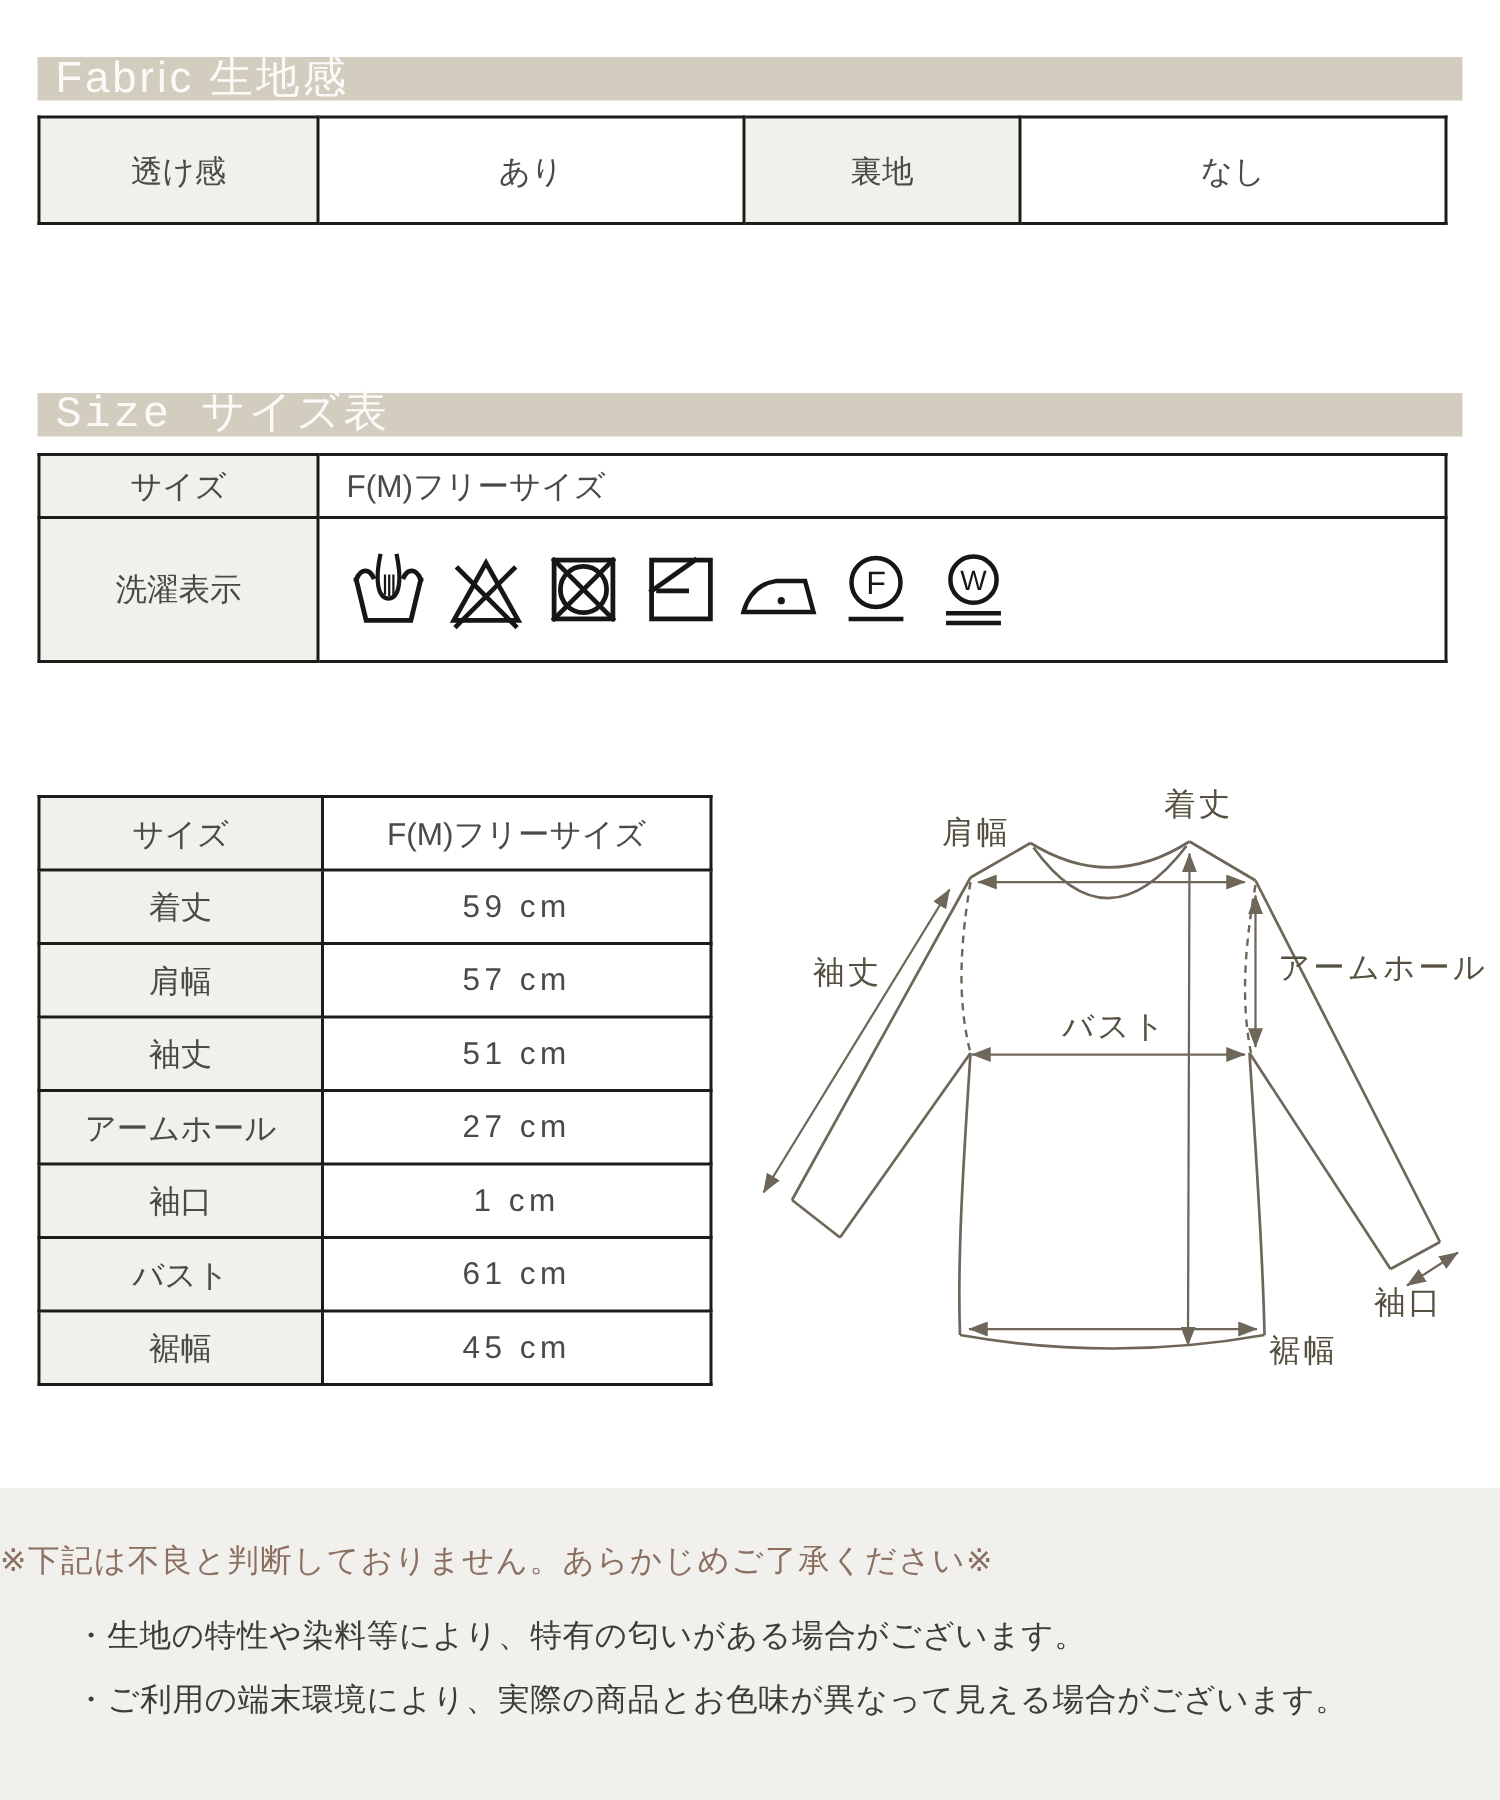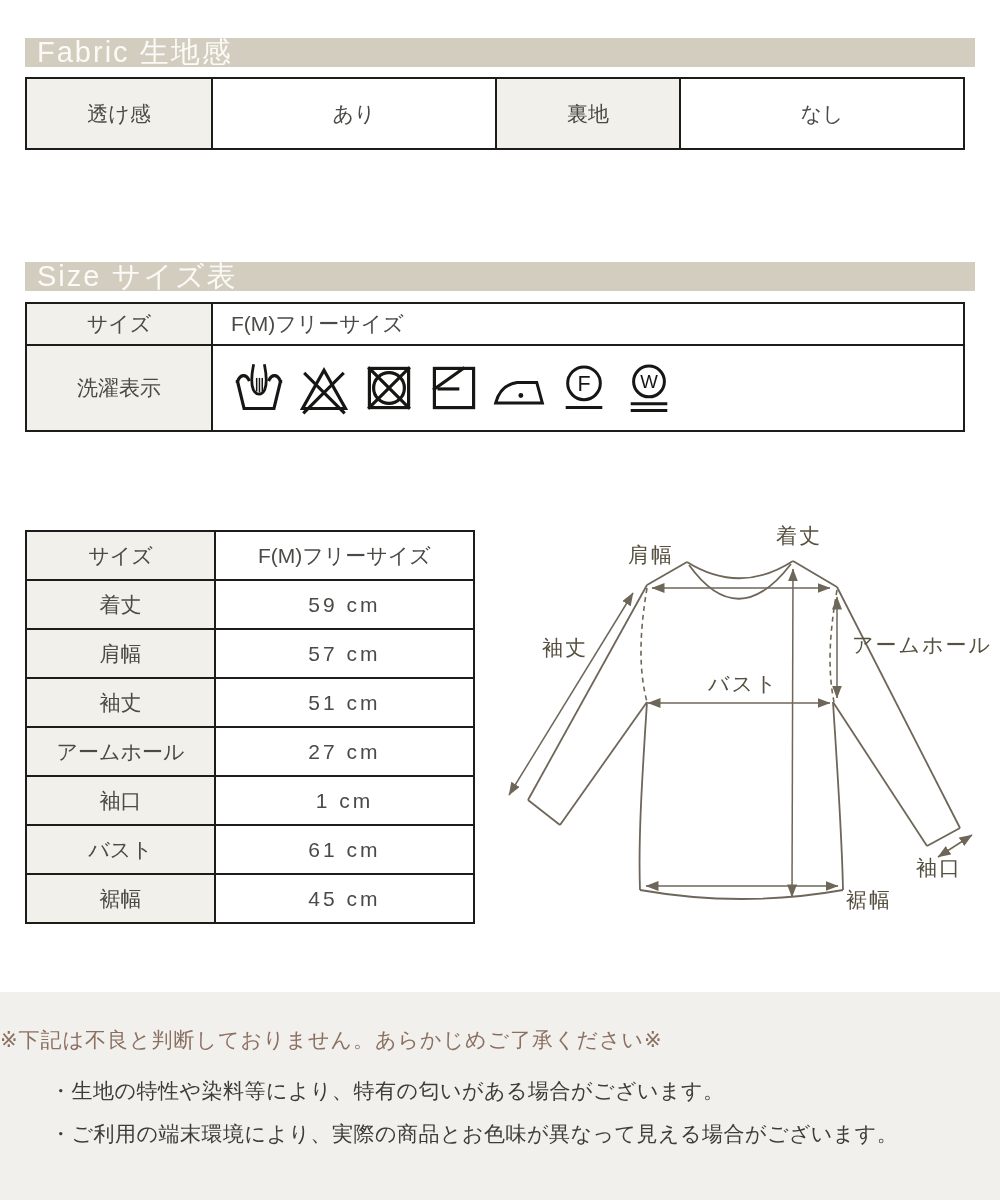--- a/index.html
+++ b/index.html
@@ -61,33 +61,33 @@
   <tbody>
       <tr style="height:71px">
     <td class="lbl">透け感</td>
     <td>あり</td>
     <td class="lbl">裏地</td>
     <td>なし</td>
   </tr>
 </tbody>
   </table>
 
-<div class="abs bar" style="top:262px;">Size サイズ表</div>
+<div class="abs bar" style="top:262px;font-family:Liberation Mono, monospace;">Size サイズ表</div>
 
 <table class="abs" style="left:25px;top:302px;width:938px;">
   <colgroup>
       <col style="width:186px">
       <col style="width:752px">
     </colgroup>
   <tbody>
       <tr style="height:42px">
     <td class="lbl">サイズ</td>
     <td class="left">F(M)フリーサイズ</td>
   </tr>
-  <tr style="height:86px">
+  <tr style="height:96px">
     <td class="lbl">洗濯表示</td>
     <td class="left">
       <div class="care-row" style="padding-left:0;">
 
         <svg width="56" height="56" viewBox="0 0 60 60">
           <g stroke="#161614" stroke-width="3.4" fill="none" stroke-linecap="square">
             <path d="M7 23 L14 52 L46 52 L53 23"></path>
             <path d="M7 23 C10 15 16 15 19 21"></path>
             <path d="M41 21 C44 15 50 15 53 23"></path>
             <path d="M24 6 C22 16 21 25 24 32 C27 38 33 38 36 32 C39 25 38 16 36 6" stroke-width="3"></path>

